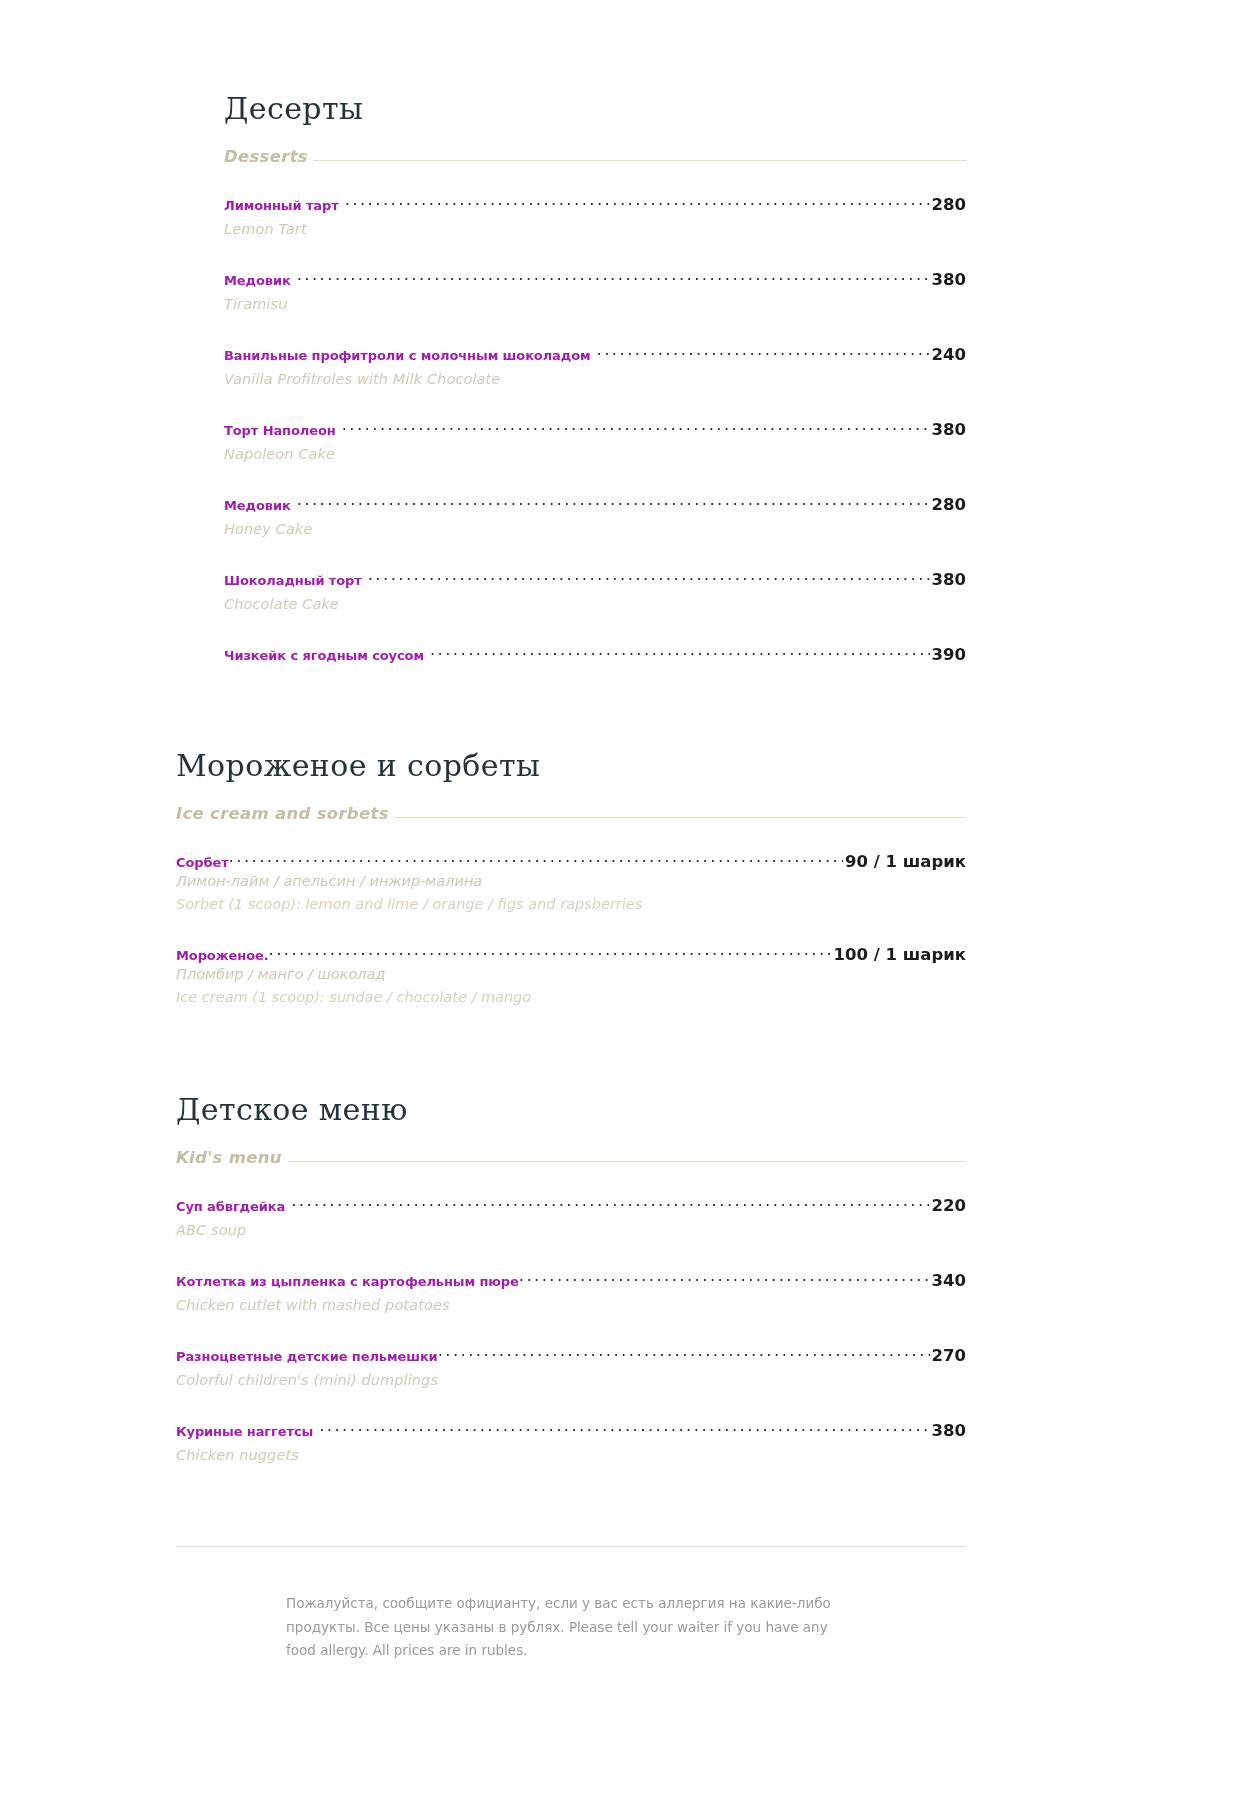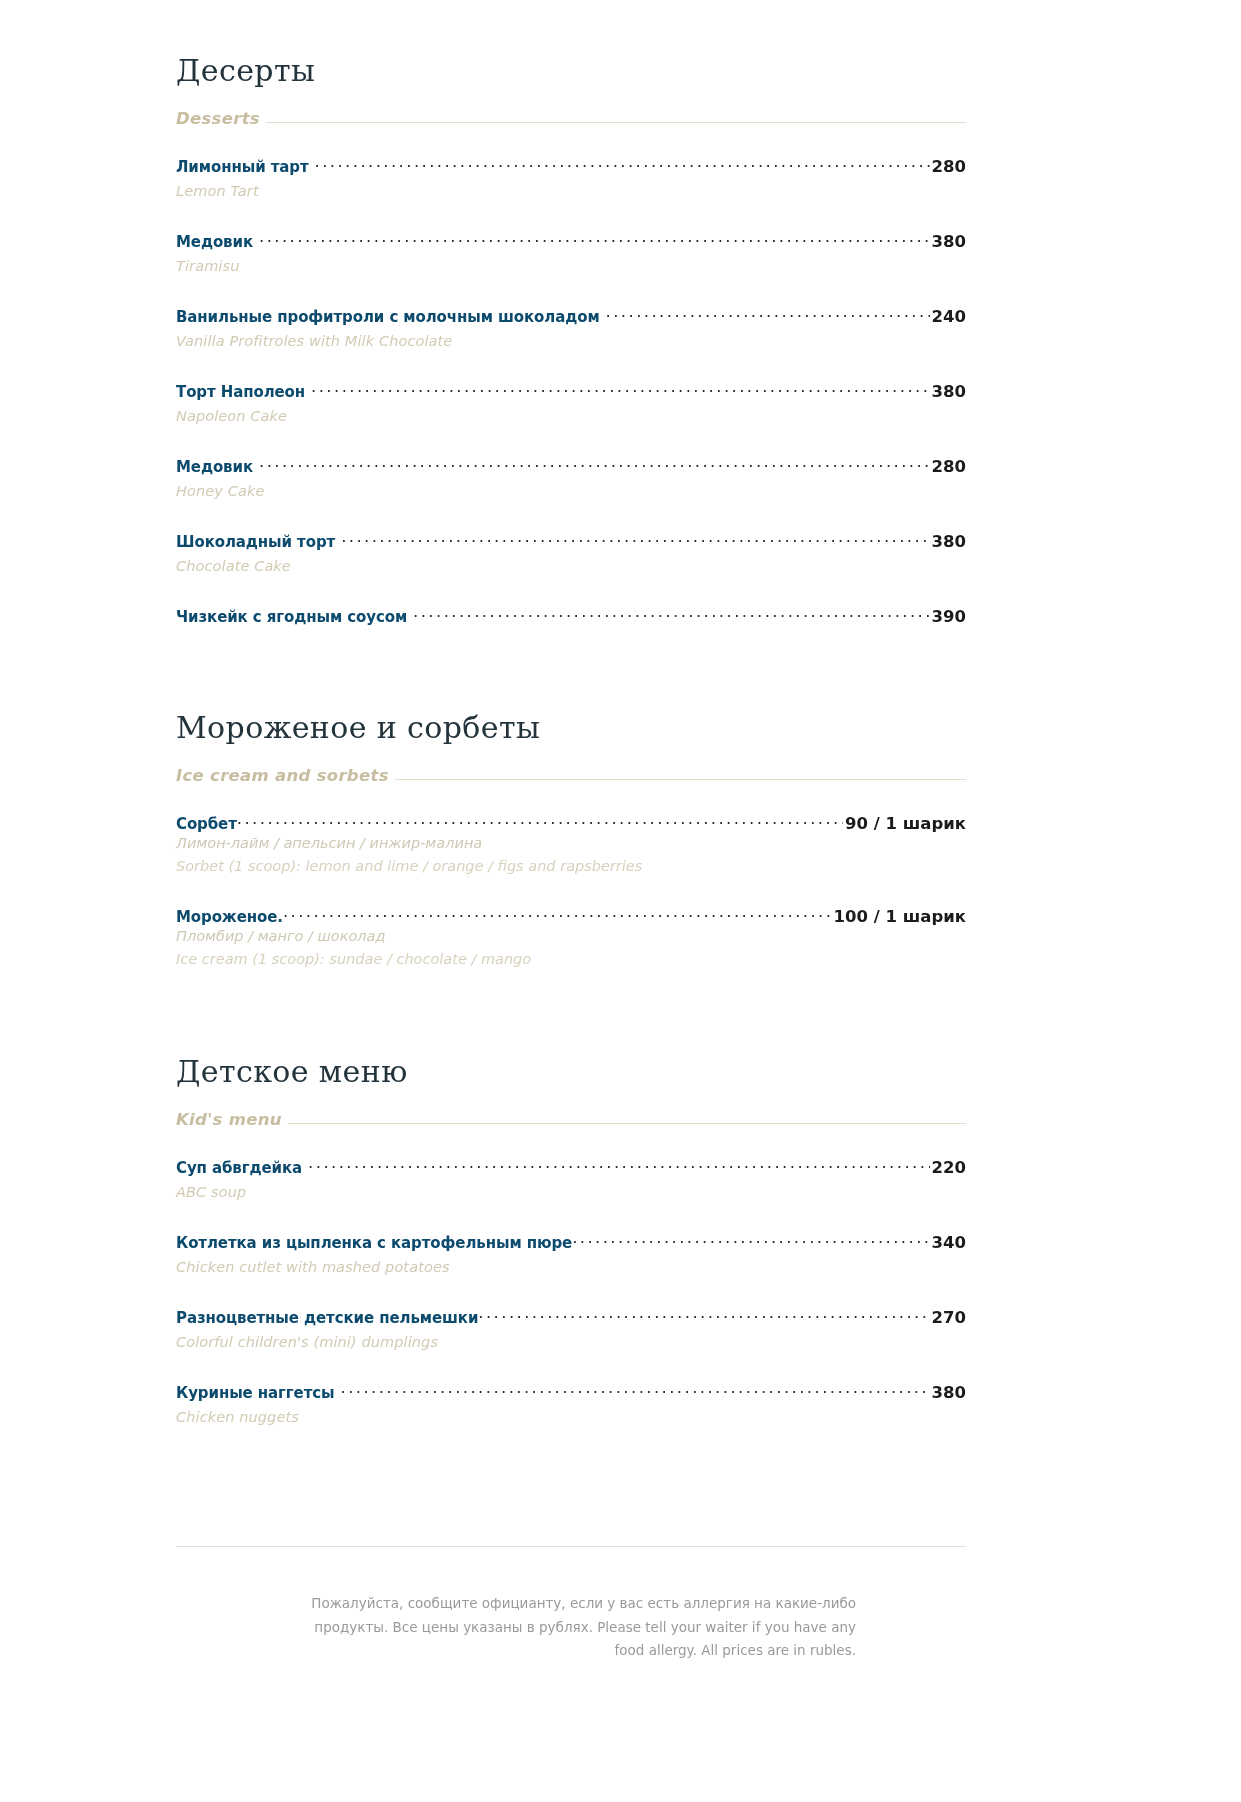--- a/index.html
+++ b/index.html
@@ -27,21 +27,21 @@
 
   .content {
     position: absolute;
     left: 176px;
     top: 0;
     width: 790px;
   }
 
   
   .section { margin: 0; }
-  .section.first { padding-top: 54px; }
+  .section.first { padding-top: 92px; margin-left: 48px; }
   .section.gap-lg { padding-top: 85px; }
 
   .section-title {
     font-family: "DejaVu Serif", "Liberation Serif", serif;
     font-size: 30px;
     font-weight: 400;
     color: #22333c;
     letter-spacing: 0.4px;
     line-height: 1.1;
     margin: 0 0 22px 0;
@@ -74,23 +74,23 @@
   .item { margin-bottom: 29px; }
   .item:last-child { margin-bottom: 0; }
 
   .item-line {
     display: flex;
     align-items: baseline;
     width: 100%;
   }
   .item-name {
     font-family: "DejaVu Sans", "Liberation Sans", sans-serif;
-    font-size: 15px;
+    font-size: 13px;
     font-weight: 700;
-    color: #0c4a6e;
+    color: #a21caf;
     letter-spacing: -0.1px;
     white-space: nowrap;
   }
   .leader {
     flex: 1 1 auto;
     position: relative;
     height: 1em;
     overflow: hidden;
     margin: 0 2px 0 6px;
   }
@@ -148,21 +148,21 @@
     top: 1546px;
     width: 790px;
     height: 1px;
     background: #e6e0d2;
   }
   .footer-note {
     position: absolute;
     left: 176px;
     top: 1592px;
     width: 790px;
-    text-align: right;
+    text-align: left;
     font-family: "DejaVu Sans", "Liberation Sans", sans-serif;
     font-size: 13.5px;
     color: #9a9a9a;
     line-height: 1.75;
     padding: 0 110px;
   }
 </style>
 </head>
 <body>
 

